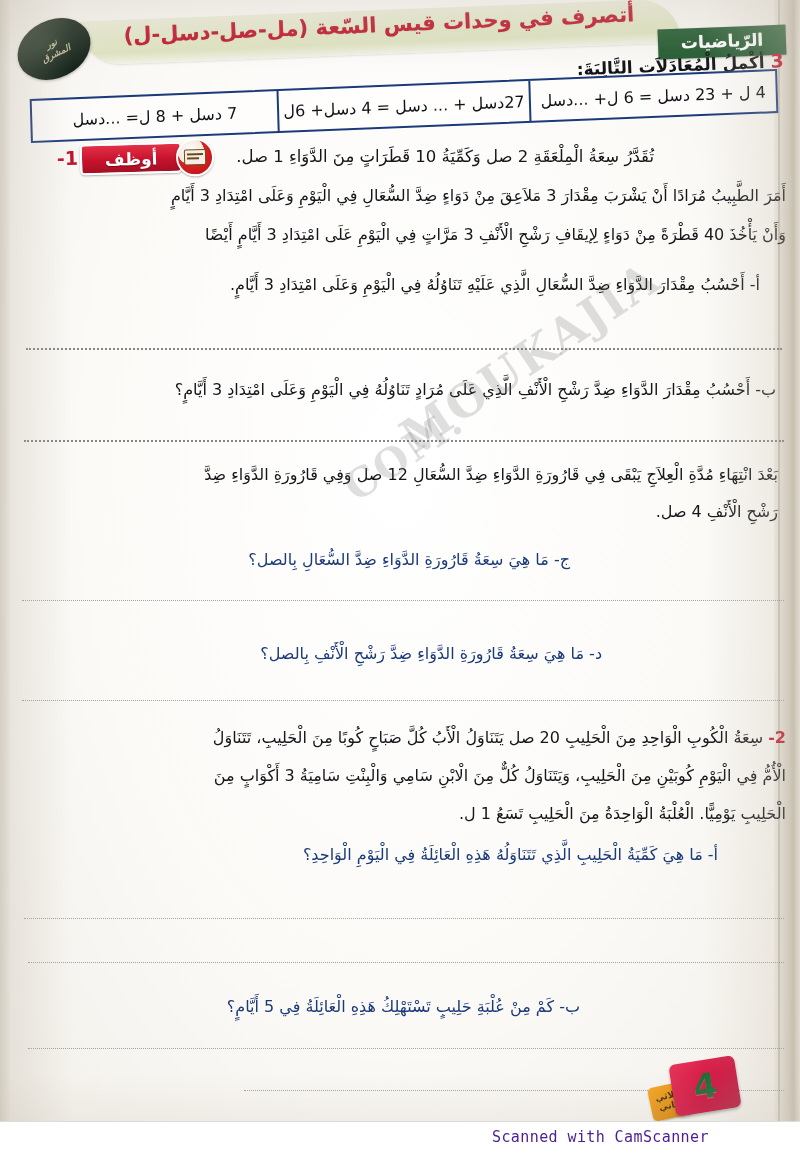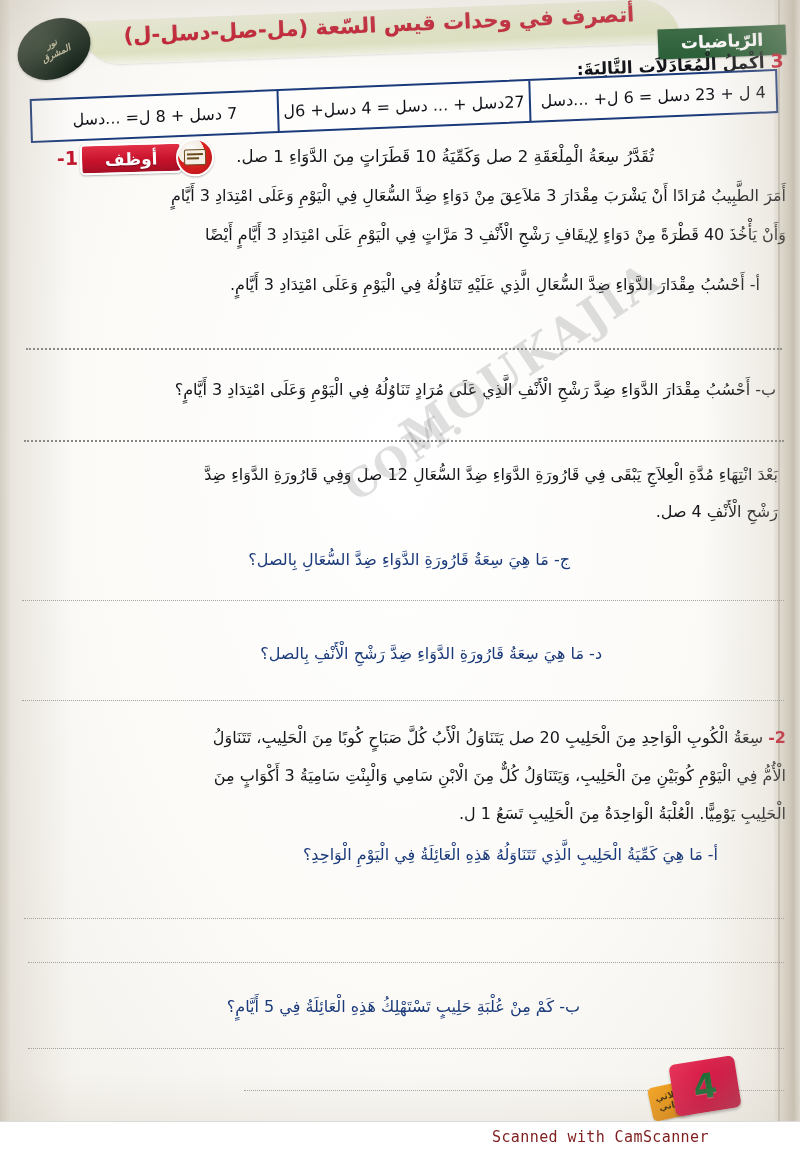--- a/index.html
+++ b/index.html
@@ -216,21 +216,21 @@
   }
 
   
   .scanbar{
     position:absolute;left:0;bottom:0;width:800px;height:32px;
     background:#ffffff;
     border-top:1px solid #dcdcdc;
   }
   .scanbar .label{
     position:absolute;left:492px;top:6px;
-    color:#7f1d1d;font-size:15px;letter-spacing:.4px;
+    color:#4c1d95;font-size:15px;letter-spacing:.4px;
     font-family:"DejaVu Sans Mono","Liberation Mono",monospace;
     direction:ltr;
   }
 </style>
 </head>
 <body>
 
 <div id="page">
 
   <div class="edge-left"></div>

